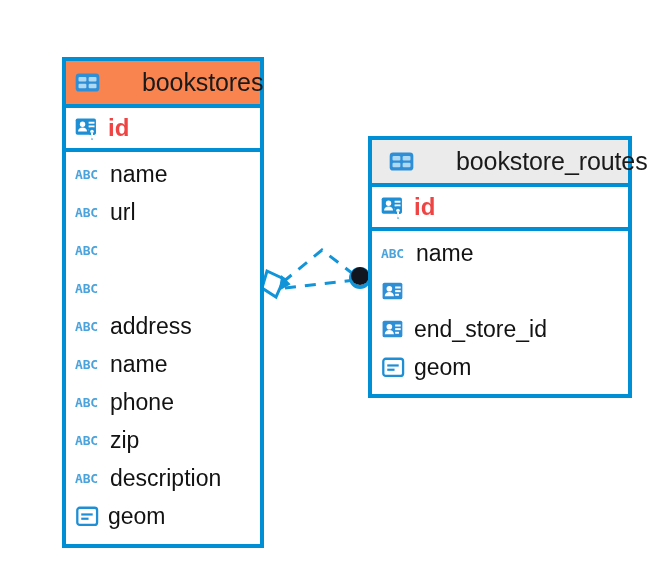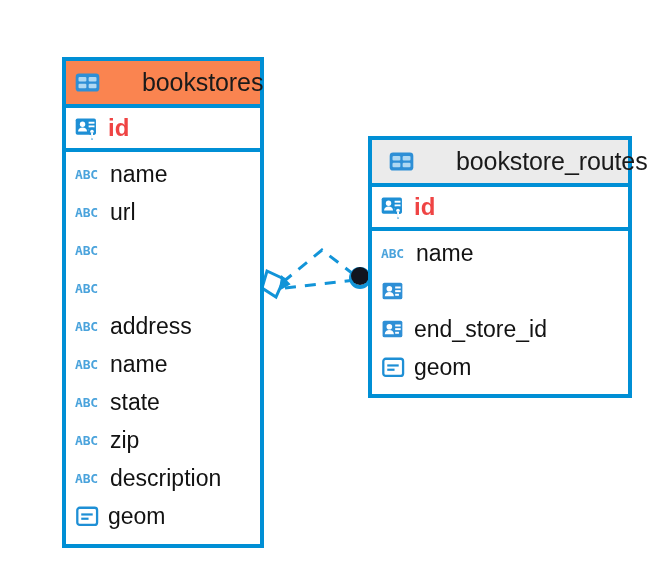--- a/index.html
+++ b/index.html
@@ -206,21 +206,21 @@
         <span class="icon abc-icon">
           <span class="abc-glyph">ABC</span>
         </span>
         <span class="field-label">name</span>
       </div>
 
       <div class="field-row">
         <span class="icon abc-icon">
           <span class="abc-glyph">ABC</span>
         </span>
-        <span class="field-label">state</span>
+        <span class="field-label">phone</span>
       </div>
 
       <div class="field-row">
         <span class="icon abc-icon">
           <span class="abc-glyph">ABC</span>
         </span>
         <span class="field-label">zip</span>
       </div>
 
       <div class="field-row">

